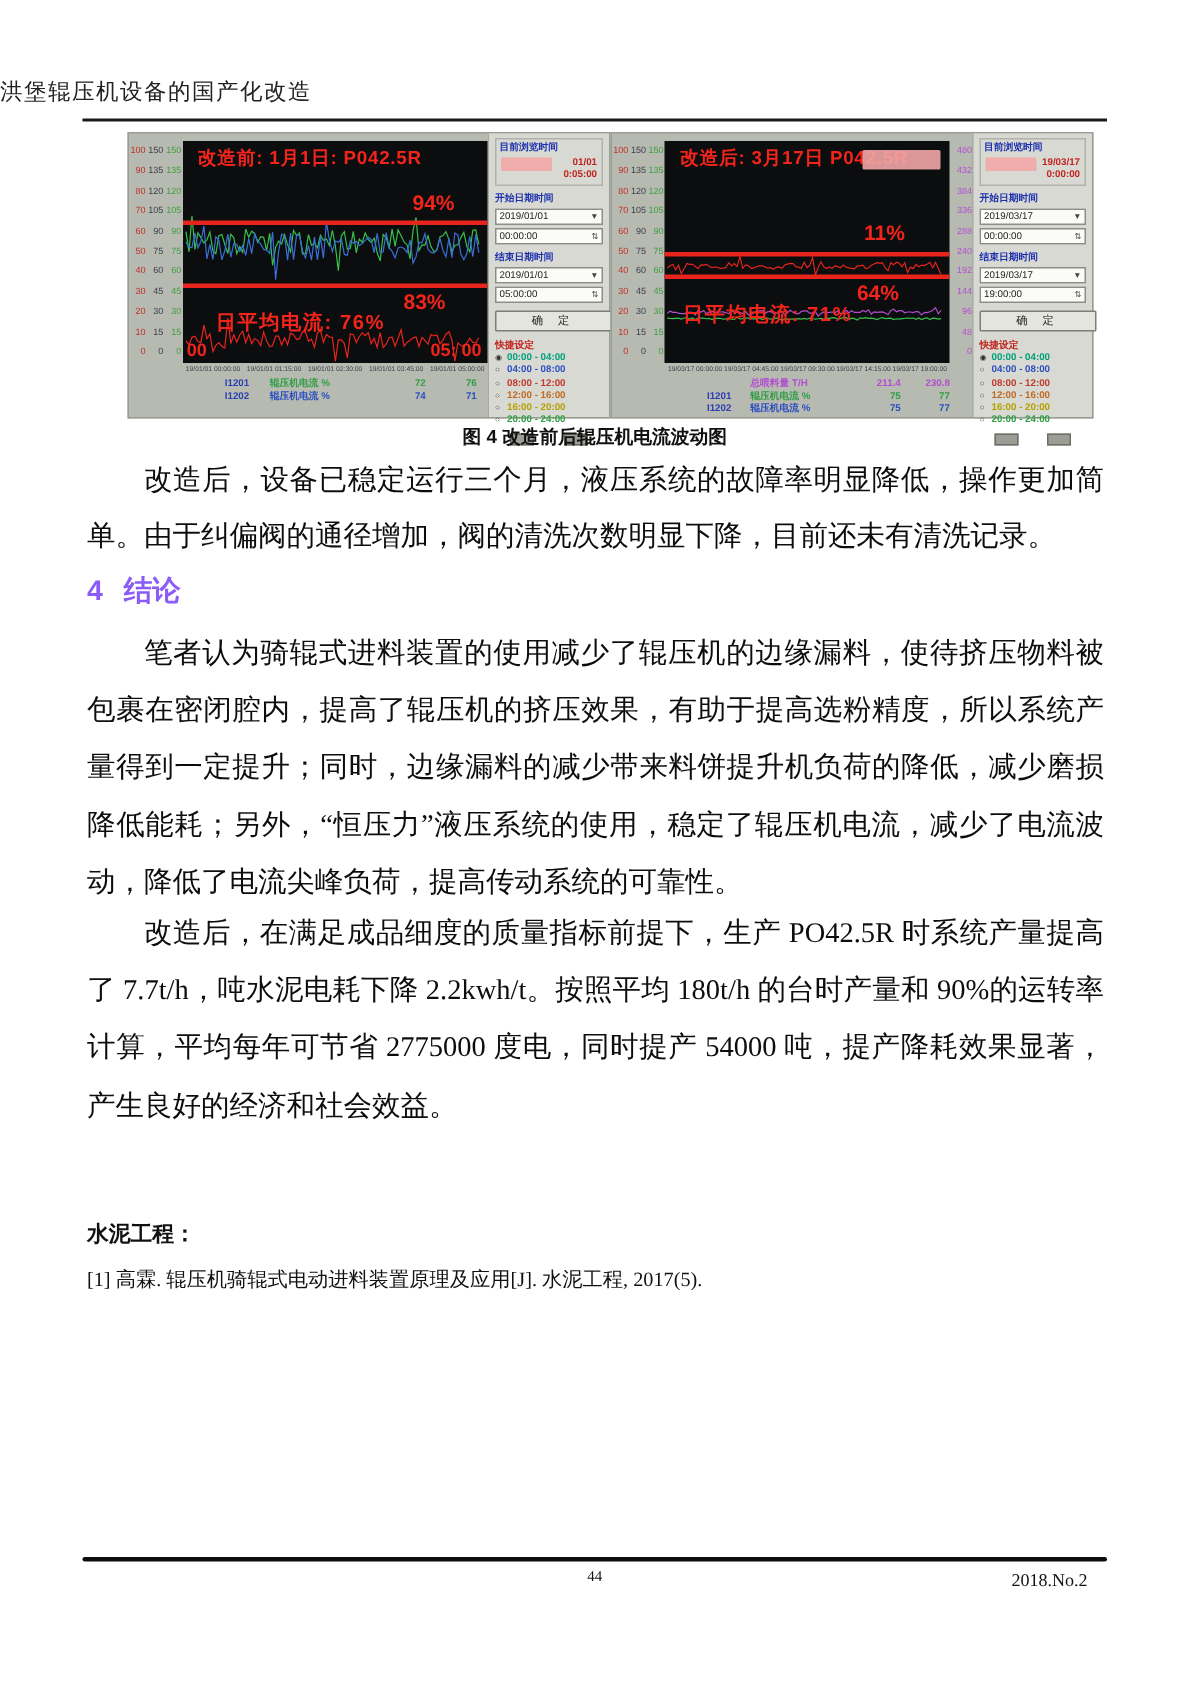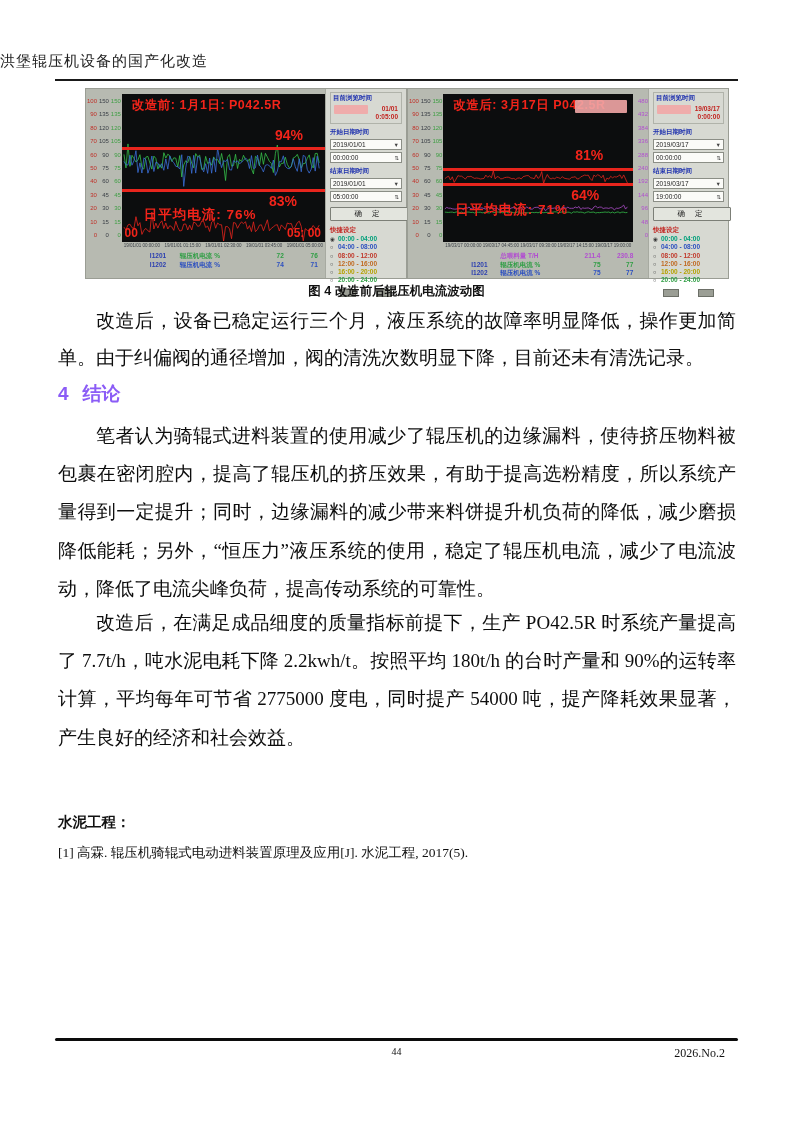--- a/index.html
+++ b/index.html
@@ -272,21 +272,21 @@
         <div class="chart">
           <svg class="wave" viewBox="0 0 204 148" preserveAspectRatio="none">
               <polyline points="2,84.7 4,83.2 6,82.2 8,86.0 10,82.8 12,88.4 14,85.2 16,81.7 18,82.2 20,82.2 22,83.5 24,85.1 26,82.6 28,82.7 30,82.3 32,83.5 34,84.4 36,84.0 38,84.3 40,85.0 42,84.7 44,84.4 46,81.1 48,83.3 50,81.7 52,83.8 54,76.9 56,84.9 58,82.6 60,83.1 62,84.9 64,84.6 66,83.7 68,83.3 70,83.2 72,83.9 74,84.8 76,84.4 78,85.5 80,84.2 82,83.9 84,84.9 86,82.7 88,82.1 90,81.6 92,81.7 94,83.8 96,84.1 98,84.8 100,80.8 102,84.4 104,82.9 106,77.5 108,89.4 110,84.3 112,80.5 114,83.8 116,85.0 118,84.0 120,84.8 122,83.2 124,83.7 126,84.5 128,82.7 130,84.1 132,84.6 134,84.9 136,85.2 138,83.3 140,83.2 142,82.7 144,85.0 146,84.7 148,82.8 150,82.0 152,81.1 154,81.4 156,81.2 158,84.6 160,86.5 162,81.1 164,82.5 166,80.8 168,81.5 170,83.9 172,81.2 174,87.7 176,84.1 178,85.1 180,82.3 182,83.8 184,82.7 186,83.1 188,82.2 190,80.9 192,84.5 194,80.9 196,85.0 198,89.0" fill="none" stroke="#e8251d" stroke-width="0.8"></polyline>
               <polyline points="2,114.9 4,113.4 6,114.2 8,114.2 10,114.8 12,115.1 14,115.1 16,114.6 18,114.1 20,114.4 22,115.9 24,113.1 26,114.2 28,113.0 30,115.1 32,114.0 34,113.5 36,114.5 38,113.9 40,114.0 42,113.9 44,114.5 46,115.1 48,113.1 50,114.2 52,113.9 54,114.2 56,115.1 58,113.6 60,115.9 62,115.7 64,114.3 66,113.4 68,113.2 70,113.1 72,114.8 74,113.8 76,113.7 78,114.9 80,114.7 82,114.6 84,113.3 86,115.9 88,114.5 90,112.9 92,114.2 94,115.1 96,115.1 98,113.6 100,113.3 102,113.3 104,114.9 106,114.6 108,113.7 110,116.8 112,115.0 114,113.9 116,114.4 118,114.3 120,114.0 122,114.7 124,113.1 126,115.1 128,115.0 130,112.9 132,114.5 134,113.2 136,114.3 138,114.3 140,114.3 142,113.0 144,113.9 146,112.5 148,115.4 150,113.9 152,114.3 154,114.1 156,113.9 158,114.7 160,115.7 162,113.0 164,112.1 166,113.8 168,113.1 170,113.1 172,114.5 174,114.0 176,114.0 178,114.4 180,113.7 182,113.9 184,116.0 186,114.2 188,114.4 190,113.8 192,112.8 194,111.1 196,115.1 198,112.8" fill="none" stroke="#b24fd0" stroke-width="0.8"></polyline>
               <polyline points="2,118.1 4,118.3 6,118.4 8,118.2 10,118.1 12,118.7 14,118.0 16,117.9 18,118.7 20,118.0 22,119.0 24,118.2 26,118.1 28,118.1 30,118.5 32,118.3 34,119.0 36,118.1 38,118.3 40,118.2 42,118.8 44,118.6 46,117.9 48,118.8 50,118.9 52,117.3 54,118.6 56,118.4 58,118.0 60,118.1 62,118.1 64,118.8 66,118.4 68,118.0 70,119.0 72,117.9 74,118.2 76,118.8 78,118.7 80,117.9 82,118.3 84,119.7 86,118.8 88,118.7 90,118.8 92,118.8 94,118.6 96,118.4 98,118.7 100,118.3 102,118.8 104,118.1 106,118.5 108,118.7 110,118.5 112,118.3 114,118.9 116,118.3 118,118.2 120,117.8 122,117.9 124,118.7 126,118.4 128,117.8 130,117.8 132,118.9 134,118.1 136,118.4 138,119.3 140,117.9 142,118.2 144,117.8 146,118.3 148,118.1 150,118.4 152,119.1 154,118.3 156,117.8 158,118.4 160,118.2 162,118.1 164,119.0 166,118.5 168,118.7 170,118.4 172,118.3 174,118.0 176,118.3 178,118.0 180,118.9 182,118.0 184,119.0 186,118.3 188,117.9 190,119.0 192,118.1 194,118.2 196,118.7 198,118.4" fill="none" stroke="#35c24a" stroke-width="0.8"></polyline>
             </svg>
           <div class="limit up"></div>
           <div class="limit lo"></div>
           <div class="chart-title">改造后: 3月17日 P042.5R</div>
           <span class="redact chart-redact"></span>
-          <div class="pct up">81%</div>
+          <div class="pct up">11%</div>
           <div class="pct lo">64%</div>
           <div class="avg">日平均电流: 71%</div>
         </div>
         <div class="xticks">
           <span>19/03/17 00:00:00</span>
           <span>19/03/17 04:45:00</span>
           <span>19/03/17 09:30:00</span>
           <span>19/03/17 14:15:00</span>
           <span>19/03/17 19:00:00</span>
         </div>
@@ -390,14 +390,14 @@
   </div>
 
   <div class="para p2">笔者认为骑辊式进料装置的使用减少了辊压机的边缘漏料，使待挤压物料被包裹在密闭腔内，提高了辊压机的挤压效果，有助于提高选粉精度，所以系统产量得到一定提升；同时，边缘漏料的减少带来料饼提升机负荷的降低，减少磨损降低能耗；另外，“恒压力”液压系统的使用，稳定了辊压机电流，减少了电流波动，降低了电流尖峰负荷，提高传动系统的可靠性。</div>
   <div class="para p3">改造后，在满足成品细度的质量指标前提下，生产 PO42.5R 时系统产量提高了 7.7t/h，吨水泥电耗下降 2.2kwh/t。按照平均 180t/h 的台时产量和 90%的运转率计算，平均每年可节省 2775000 度电，同时提产 54000 吨，提产降耗效果显著，产生良好的经济和社会效益。</div>
 
   <div class="refs-h">水泥工程：</div>
   <div class="ref-item">[1]  高霖. 辊压机骑辊式电动进料装置原理及应用[J]. 水泥工程, 2017(5).</div>
 
   <div class="foot-rule"></div>
   <div class="foot-page">44</div>
-  <div class="foot-issue">2026.No.2</div>
+  <div class="foot-issue">2018.No.2</div>
 </div>
 
 </body></html>

